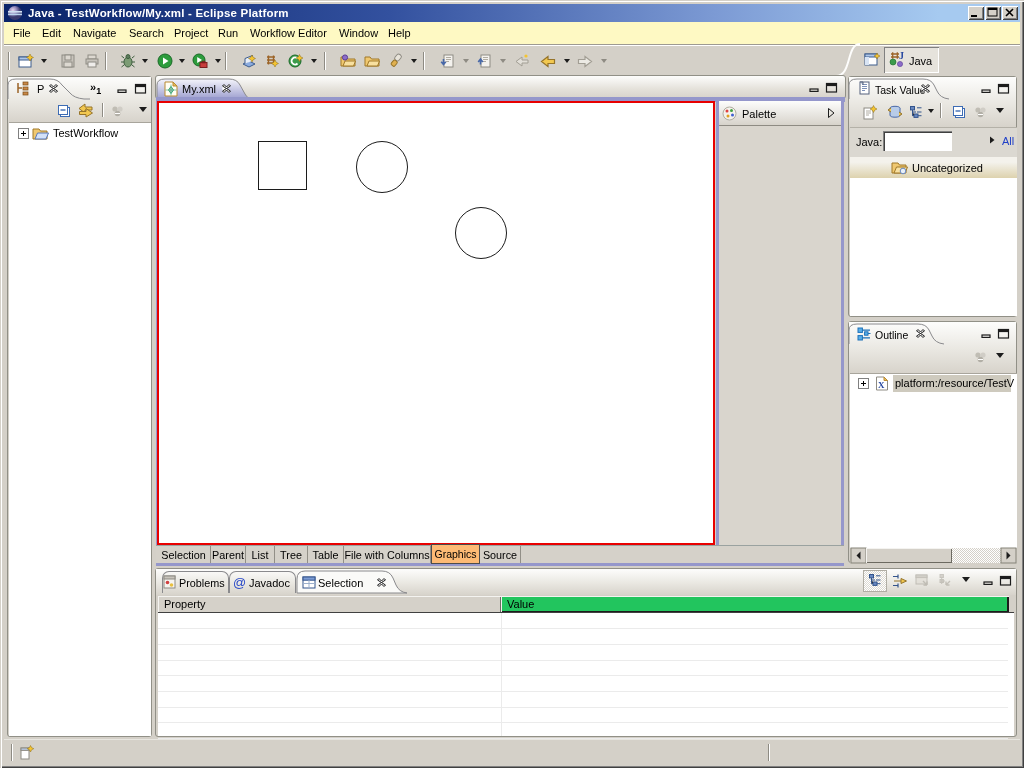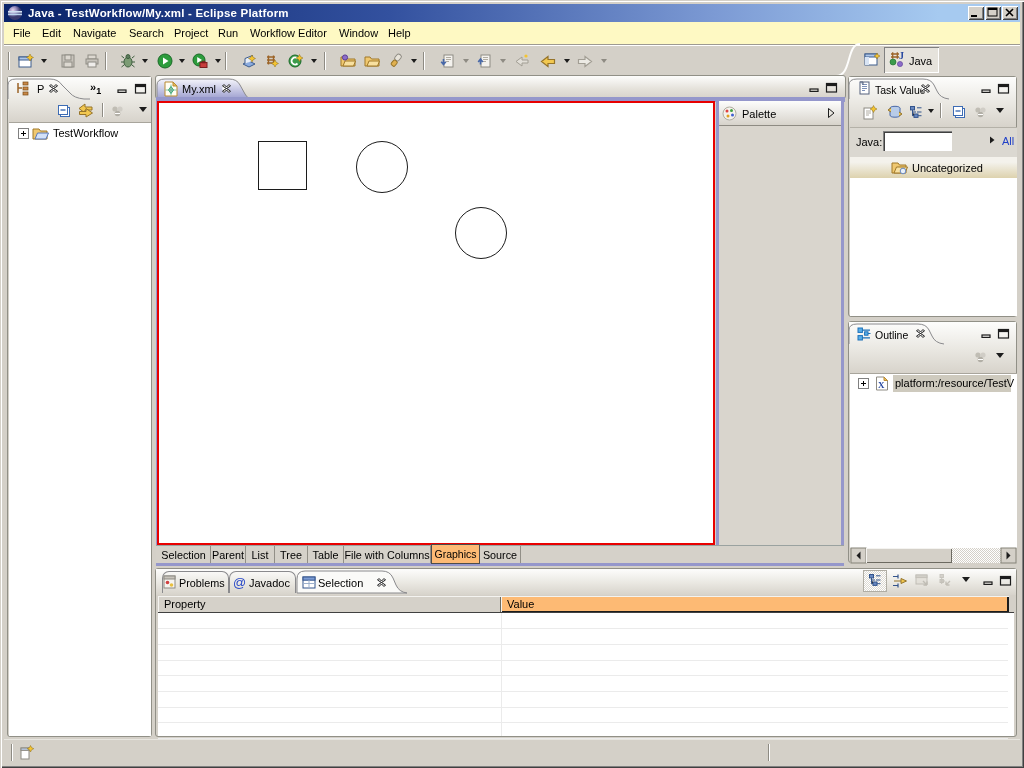--- a/index.html
+++ b/index.html
@@ -484,21 +484,21 @@
  <svg class="abs minb" style="left:826px;top:6px" width="13" height="11">
       <rect x="2" y="7" width="8" height="2.4" fill="none" stroke="#1c1c1c" stroke-width="1.2"></rect>
     </svg>
  <svg class="abs maxb" style="left:843px;top:6px" width="13" height="11">
       <rect x="1.5" y="1.5" width="10" height="8.5" fill="none" stroke="#1c1c1c" stroke-width="1.2"></rect>
       <rect x="1.5" y="1.5" width="10" height="2.6" fill="#1c1c1c"></rect>
     </svg>
  <div class="abs" style="left:2px;top:27px;width:343px;height:33px;background:#d5d1c9;box-shadow:inset 1px 1px 0 #f4f3f0, inset -1px -1px 0 #6c6a61">
       <span class="abs" style="left:6px;top:2px">Property</span>
     </div>
- <div class="abs" style="left:345px;top:27px;width:508px;height:16px;background:#fdba74;box-shadow:inset 1px 1px 0 #f4f3f0, inset -2px -1px 0 #1c1c1c">
+ <div class="abs" style="left:345px;top:27px;width:508px;height:16px;background:#22c55e;box-shadow:inset 1px 1px 0 #f4f3f0, inset -2px -1px 0 #1c1c1c">
       <span class="abs" style="left:6px;top:2px">Value</span>
     </div>
  <div class="vwhite" style="left:2px;top:43px;width:856px;height:124px;border-top:1px solid #404040">
   <div class="hrow" style="top:15px"></div>
       <div class="hrow" style="top:31px"></div>
       <div class="hrow" style="top:47px"></div>
       <div class="hrow" style="top:62px"></div>
       <div class="hrow" style="top:78px"></div>
       <div class="hrow" style="top:94px"></div>
       <div class="hrow" style="top:109px"></div>

